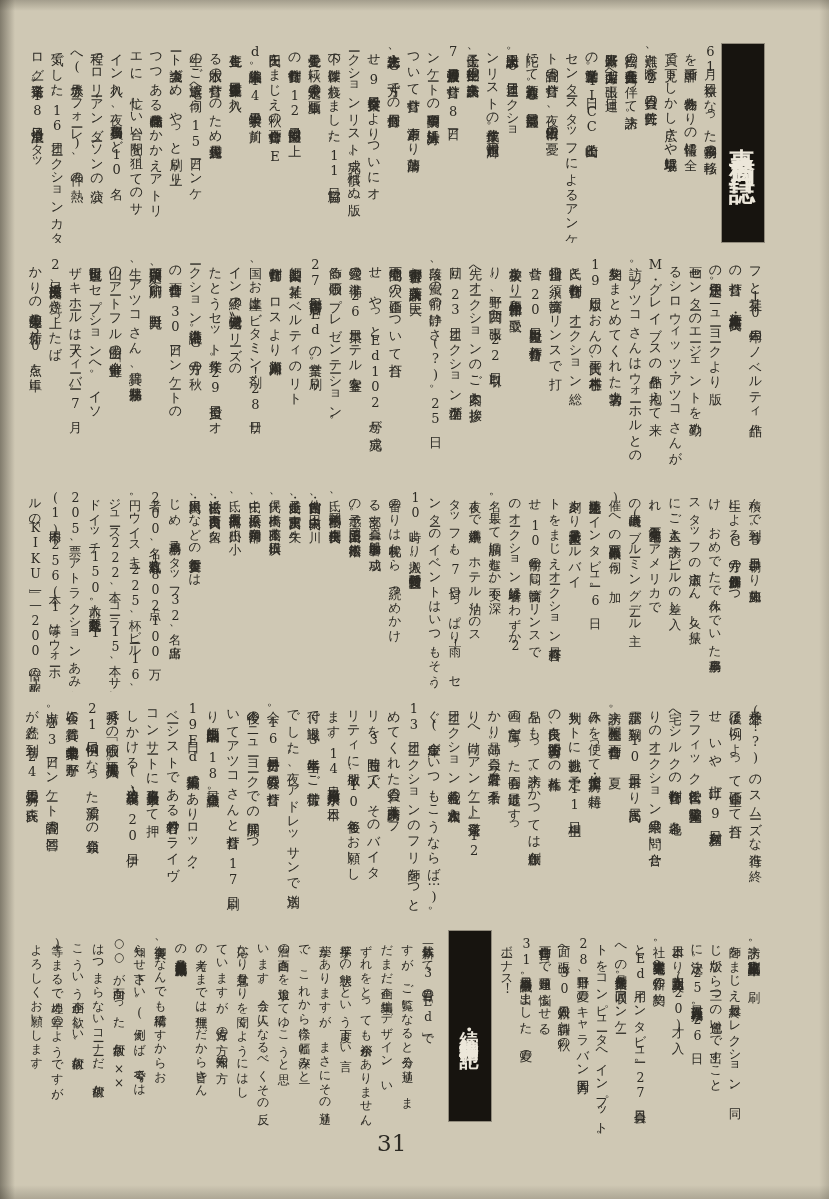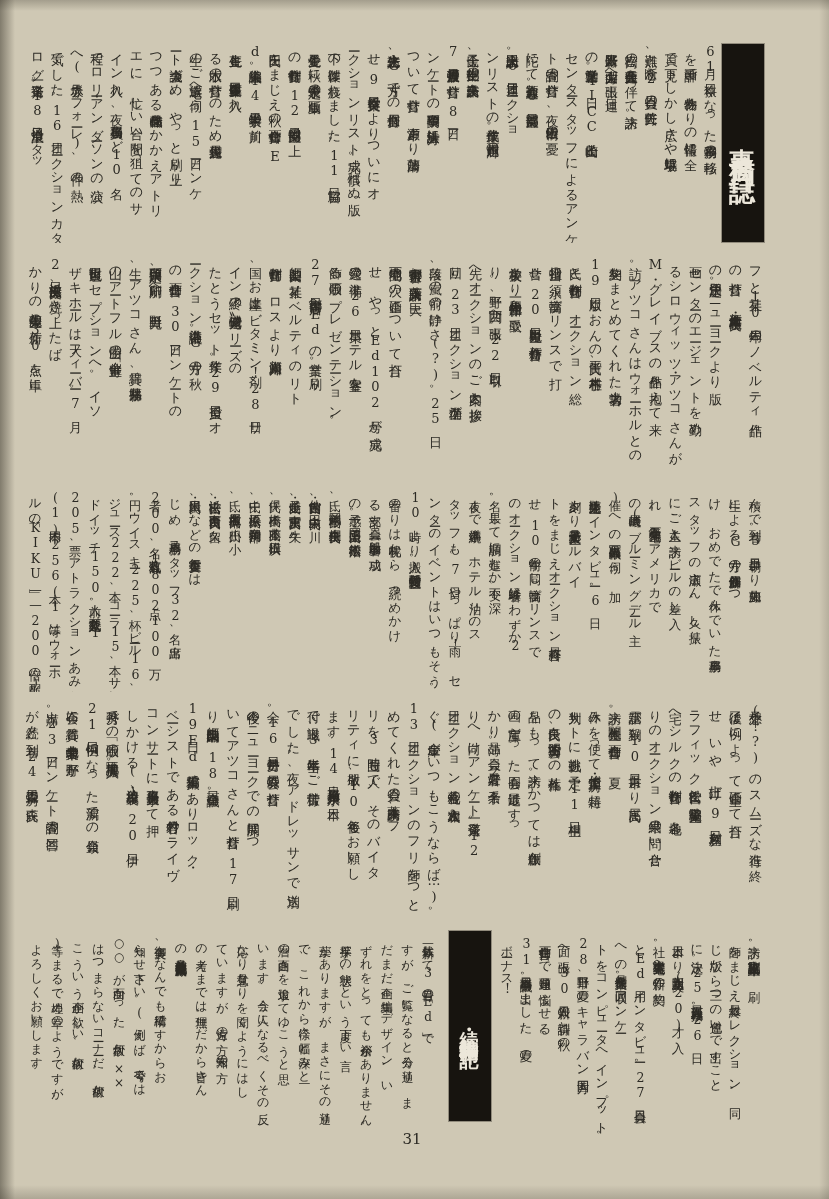--- a/index.html
+++ b/index.html
@@ -36,22 +36,22 @@
     text-orientation:upright;
     background:#17140f;
     color:#ece7da;
     font-weight:bold;
     display:flex;align-items:center;justify-content:center;
     box-shadow:0 0 0 1px rgba(30,26,20,.35);
   }
   .t1{left:722px;top:44px;width:42px;height:198px;font-size:26px;letter-spacing:7px;padding-top:4px;box-sizing:border-box;}
   .t2{left:449px;top:931px;width:42px;height:190px;font-size:19px;letter-spacing:3px;}
   .pagenum{
-    position:absolute;left:392px;top:1130px;width:40px;
-    text-align:center;font-size:15px;color:#2c2a24;
+    position:absolute;left:377px;top:1130px;width:40px;
+    font-size:23px;color:#2c2a24;
   }
 </style>
 </head>
 <body>
 
 <div class="page">
 
   <div class="vtitle t1">
     <span>事務局日誌</span>
   </div>

